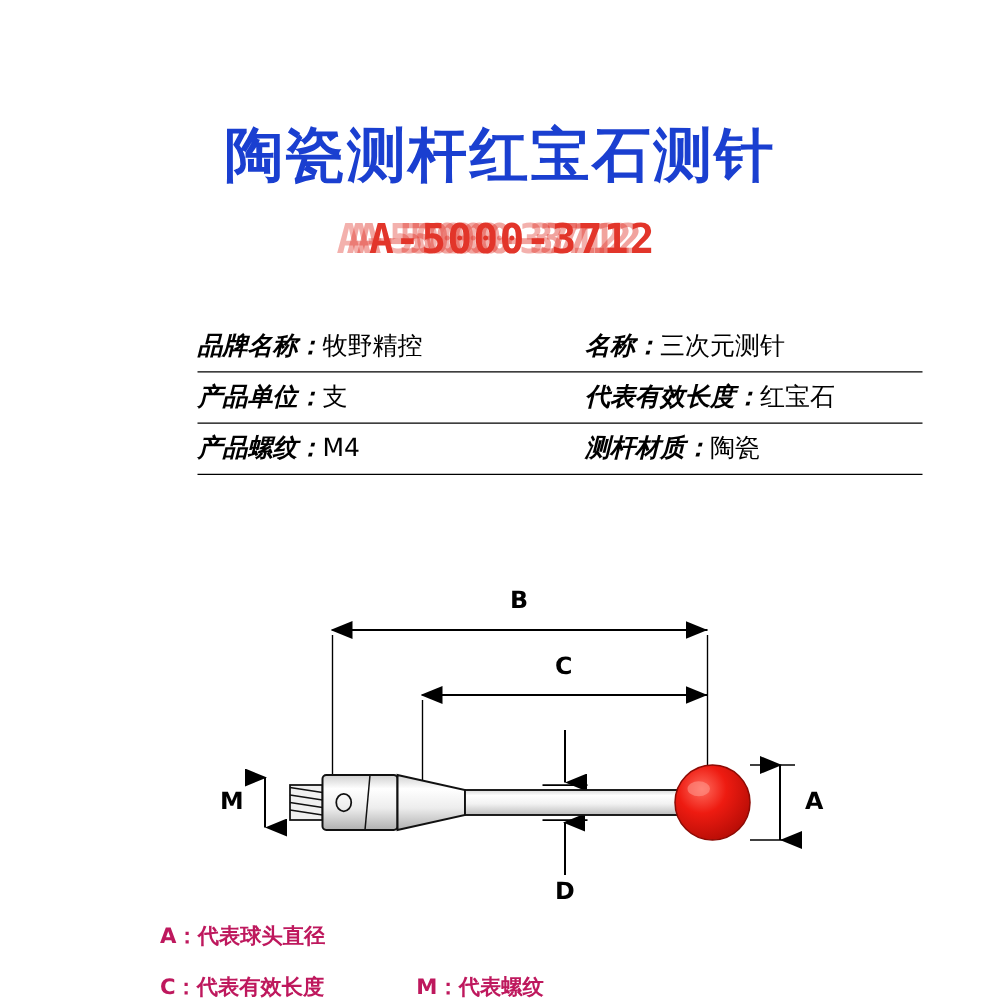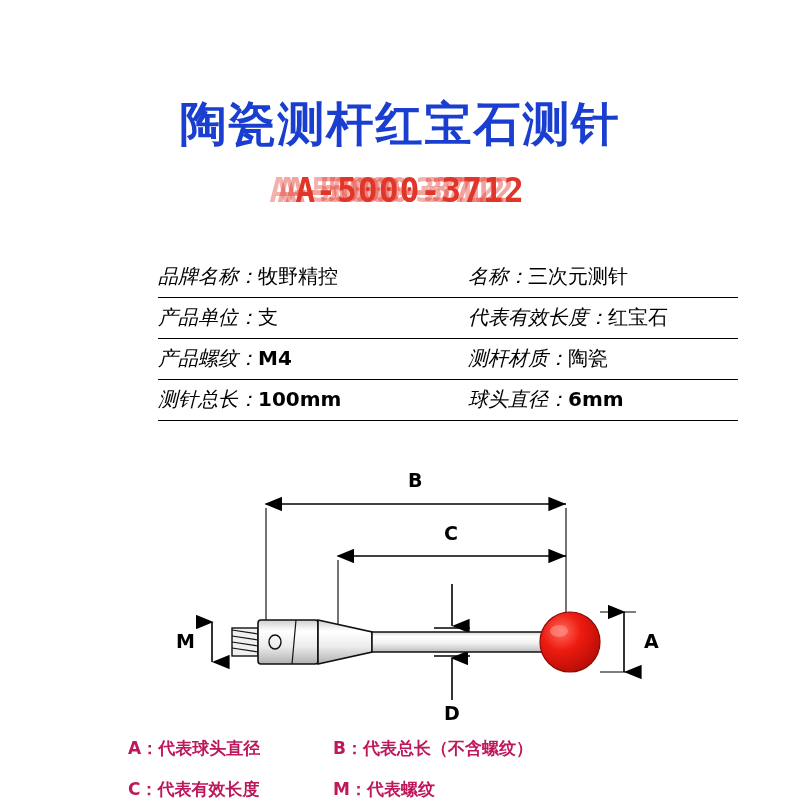--- a/index.html
+++ b/index.html
@@ -85,23 +85,23 @@
     padding: 6px 0 7px 0;
     border-bottom: 1.6px solid #000;
     font-size: 20px;
     color: #000;
     font-family: "DejaVu Sans", sans-serif;
     white-space: nowrap;
     vertical-align: bottom;
   }
   .spec-table td.left { width: 310px; }
   .spec-table td.right { width: 270px; }
-  .lbl { font-weight: normal; font-style: italic; }
+  .lbl { font-weight: bold; font-style: italic; }
   .val { font-weight: normal; }
-  .val-n { font-weight: bold; font-family: "DejaVu Sans", sans-serif; text-align: center; }
+  .val-n { font-weight: normal; font-family: "DejaVu Sans", sans-serif; text-align: center; }
 
   
   .diagram {
     position: absolute;
     top: 415px;
     left: 0;
     width: 800px;
     height: 280px;
   }
 
@@ -156,28 +156,20 @@
       <td class="right">
         <span class="lbl">代表有效长度：</span><span class="val">红宝石</span>
       </td>
     </tr>
     <tr>
       <td class="left">
         <span class="lbl">产品螺纹：</span><span class="val-n">M4</span>
       </td>
       <td class="right">
         <span class="lbl">测杆材质：</span><span class="val">陶瓷</span>
-      </td>
-    </tr>
-    <tr>
-      <td class="left">
-        <span class="lbl">测针总长：</span><span class="val-n">100mm</span>
-      </td>
-      <td class="right">
-        <span class="lbl">球头直径：</span><span class="val-n">6mm</span>
       </td>
     </tr>
   </tbody>
     </table>
 
   <div class="diagram">
     <svg width="800" height="280" viewBox="0 0 800 280" xmlns="http://www.w3.org/2000/svg">
       <defs>
         <marker id="arrL" markerWidth="12" markerHeight="9" refX="1" refY="4.5" orient="auto">
           <path d="M11,0 L0,4.5 L11,9 z" fill="#000"></path>
@@ -267,21 +259,20 @@
     <div style="position:absolute; left:408px; top:9px; font-size:19px; font-weight:bold; font-family:'DejaVu Sans',sans-serif;">B</div>
     <div style="position:absolute; left:444px; top:62px; font-size:19px; font-weight:bold; font-family:'DejaVu Sans',sans-serif;">C</div>
     <div style="position:absolute; left:176px; top:170px; font-size:19px; font-weight:bold; font-family:'DejaVu Sans',sans-serif;">M</div>
     <div style="position:absolute; left:644px; top:170px; font-size:19px; font-weight:bold; font-family:'DejaVu Sans',sans-serif;">A</div>
     <div style="position:absolute; left:444px; top:242px; font-size:19px; font-weight:bold; font-family:'DejaVu Sans',sans-serif;">D</div>
   </div>
 
   <div class="legend">
     <div class="legend-row">
       <div class="item i1">A：代表球头直径</div>
-      <div class="item i2">B：代表总长（不含螺纹）</div>
     </div>
     <div class="legend-row">
       <div class="item i1">C：代表有效长度</div>
       <div class="item i3">M：代表螺纹</div>
     </div>
   </div>
 
 </div>
 
 </body></html>

